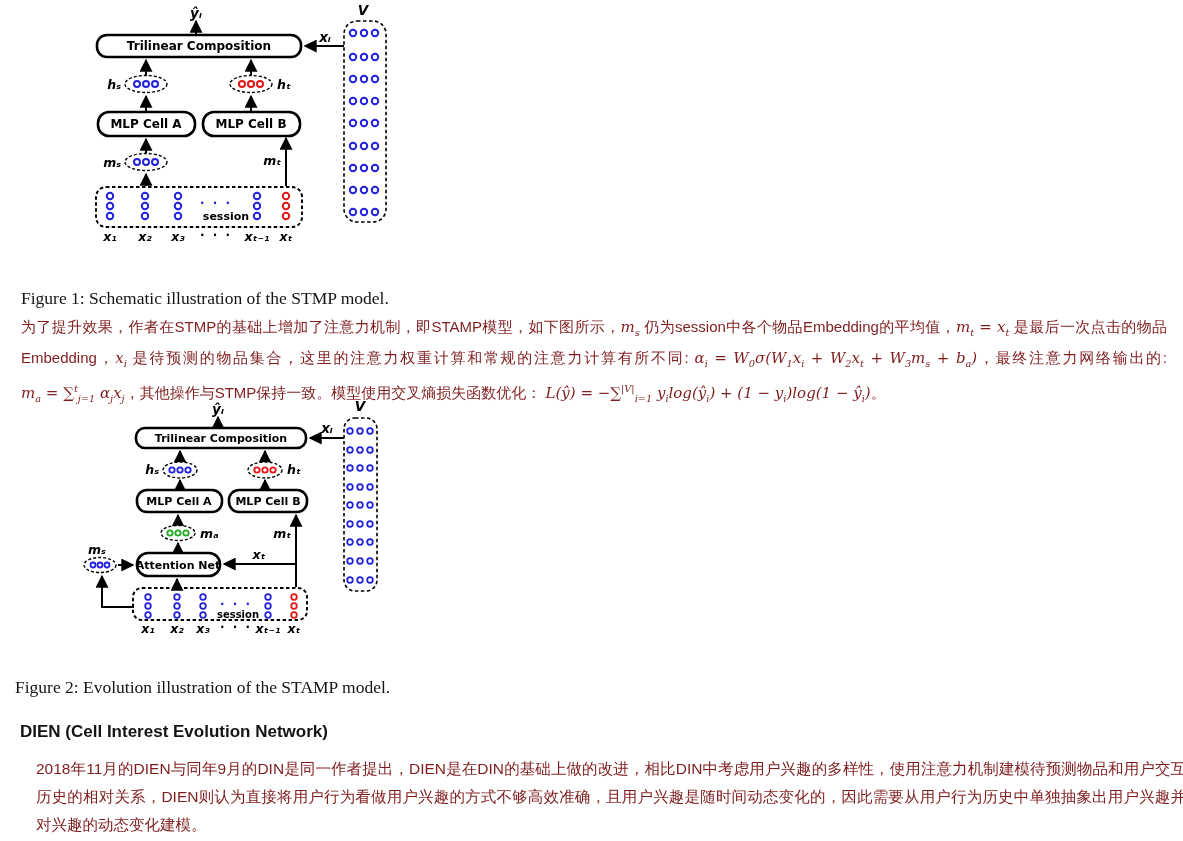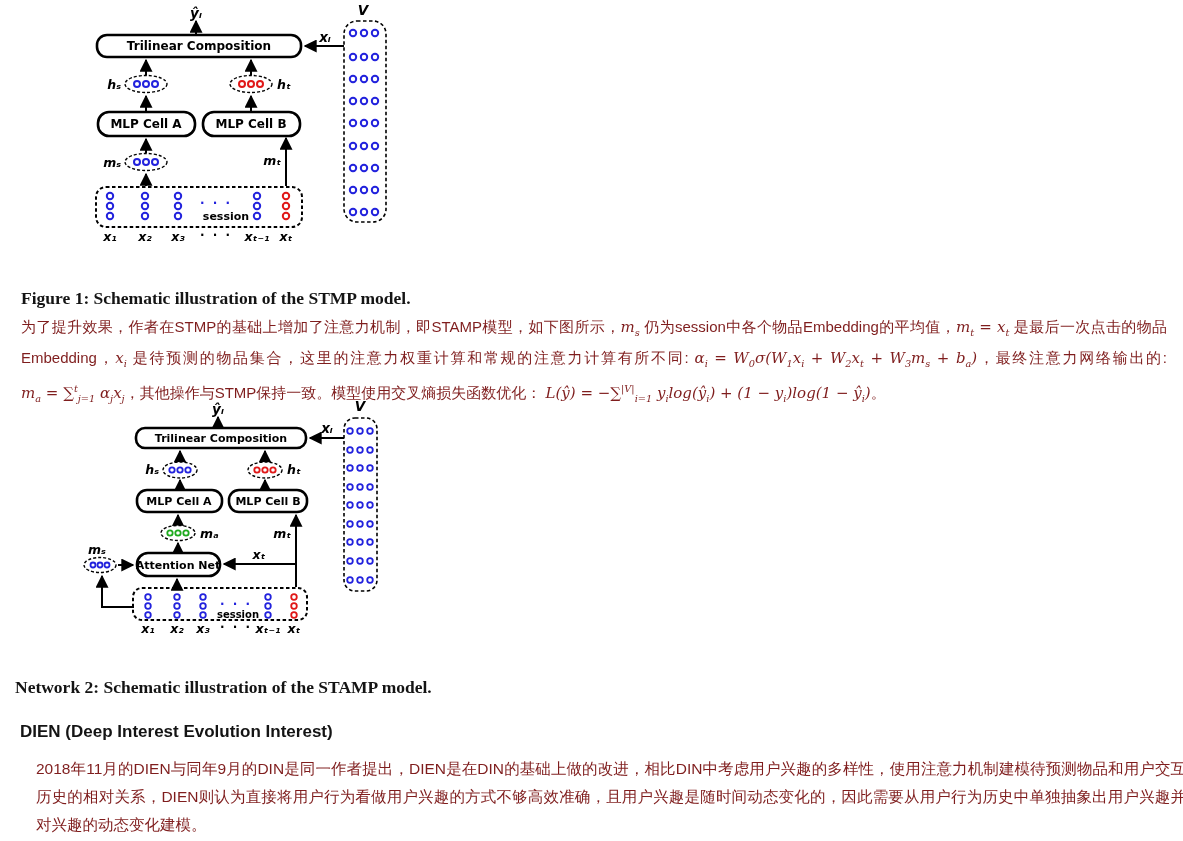--- a/index.html
+++ b/index.html
@@ -15,21 +15,21 @@
   .dash.thin { stroke-width:1.6; }
   .arrow { stroke:#000; stroke-width:2; fill:none; }
   .btext { font-family:"DejaVu Sans",sans-serif; font-weight:bold; font-size:12px; fill:#000; }
   .btext.sm  { font-size:11px; }
   .btext.xs  { font-size:10px; }
   .mlabel { font-family:"DejaVu Sans",sans-serif; font-weight:bold; font-style:italic; font-size:12.5px; fill:#000; }
   .mlabel.big { font-size:13.5px; }
   .dotstxt { font-family:"DejaVu Sans",sans-serif; font-weight:bold; font-size:12px; letter-spacing:2px; }
   
   .caption { position:absolute; font-family:"Liberation Serif","DejaVu Serif",serif;
-             font-weight:bold; font-size:17.5px; color:#141414; }
+             font-weight:normal; font-size:17.5px; color:#141414; }
   .para    { position:absolute; font-size:15px; line-height:25px; color:#7f1d1d; text-align:justify; }
   .para2   { line-height:28px; font-size:15.5px; }
   .dien-h  { position:absolute; font-size:17px; font-weight:bold; color:#141414; }
   .math    { font-family:"DejaVu Serif",serif; font-style:italic; white-space:nowrap; }
   .math sub, .math sup { font-size:0.65em; }
 </style>
 </head>
 <body>
 
 <svg class="fig" style="left:85px;top:0px" width="312" height="250" viewBox="85 0 312 250">
@@ -279,17 +279,17 @@
       <circle cx="370" cy="542" r="2.8" fill="#fff" stroke="#2222dd" stroke-width="1.8"></circle>
       <circle cx="350" cy="561" r="2.8" fill="#fff" stroke="#2222dd" stroke-width="1.8"></circle>
       <circle cx="360" cy="561" r="2.8" fill="#fff" stroke="#2222dd" stroke-width="1.8"></circle>
       <circle cx="370" cy="561" r="2.8" fill="#fff" stroke="#2222dd" stroke-width="1.8"></circle>
       <circle cx="350" cy="580" r="2.8" fill="#fff" stroke="#2222dd" stroke-width="1.8"></circle>
       <circle cx="360" cy="580" r="2.8" fill="#fff" stroke="#2222dd" stroke-width="1.8"></circle>
       <circle cx="370" cy="580" r="2.8" fill="#fff" stroke="#2222dd" stroke-width="1.8"></circle>
     </g>
 </svg>
 
-<div class="caption" style="left:15px;top:677px">Network 2: Schematic illustration of the STAMP model.</div>
-
-<div class="dien-h" style="left:20px;top:722px">DIEN (Deep Interest Evolution Interest)</div>
+<div class="caption" style="left:15px;top:677px">Figure 2: Evolution illustration of the STAMP model.</div>
+
+<div class="dien-h" style="left:20px;top:722px">DIEN (Cell Interest Evolution Network)</div>
 
 <div class="para para2" style="left:36px;top:755px;width:1150px">2018年11月的DIEN与同年9月的DIN是同一作者提出，DIEN是在DIN的基础上做的改进，相比DIN中考虑用户兴趣的多样性，使用注意力机制建模待预测物品和用户交互历史的相对关系，DIEN则认为直接将用户行为看做用户兴趣的方式不够高效准确，且用户兴趣是随时间动态变化的，因此需要从用户行为历史中单独抽象出用户兴趣并对兴趣的动态变化建模。</div>
 
 </body></html>

